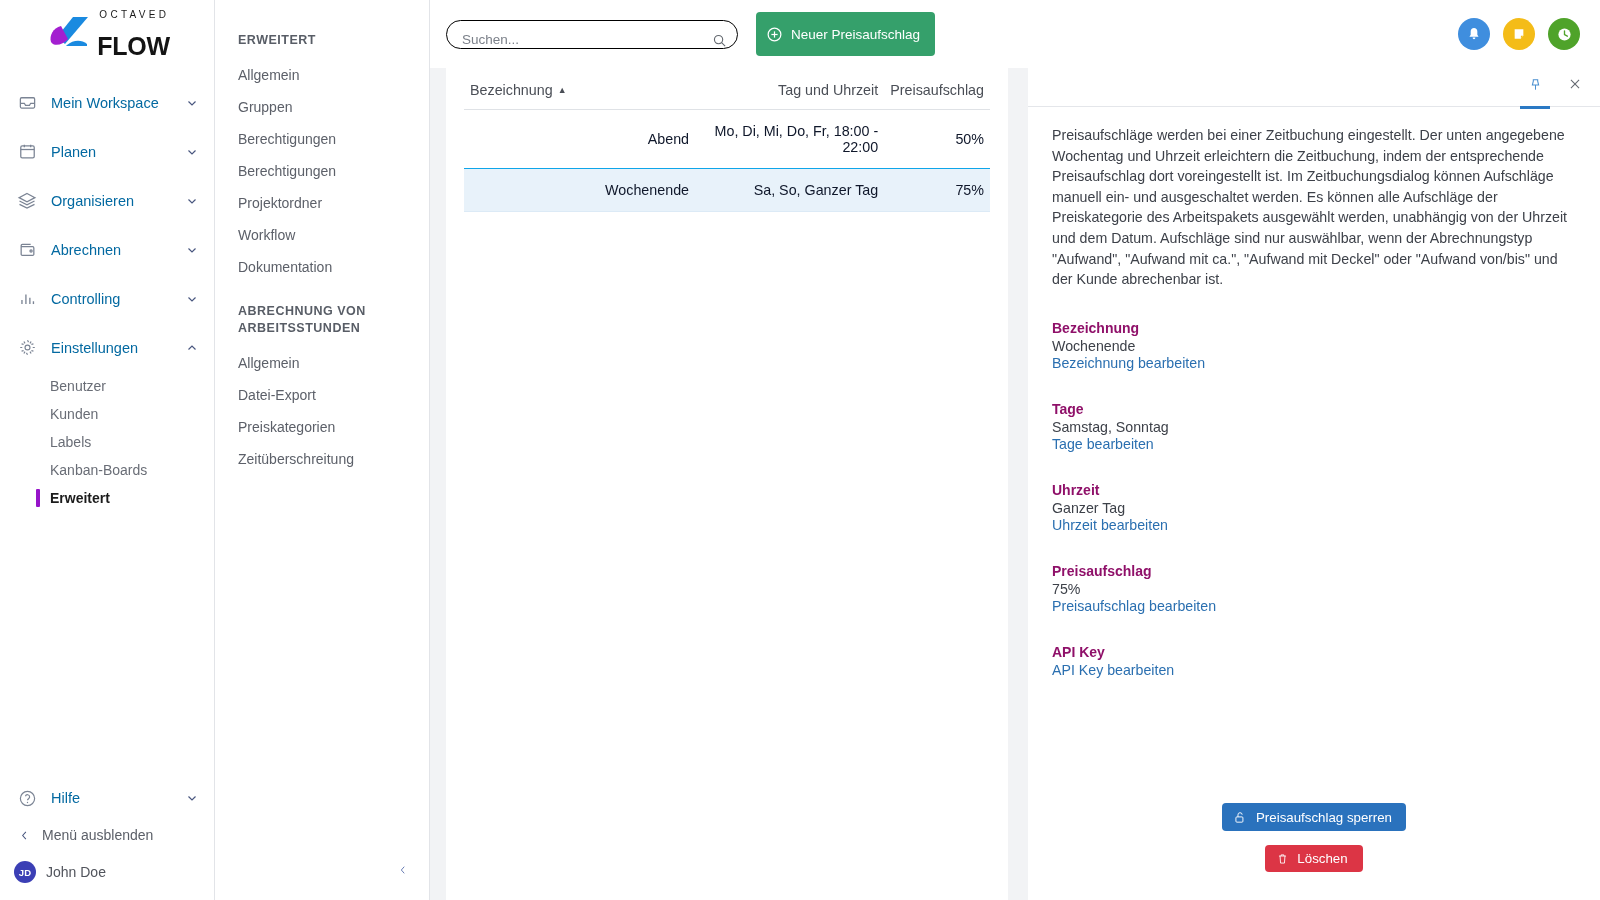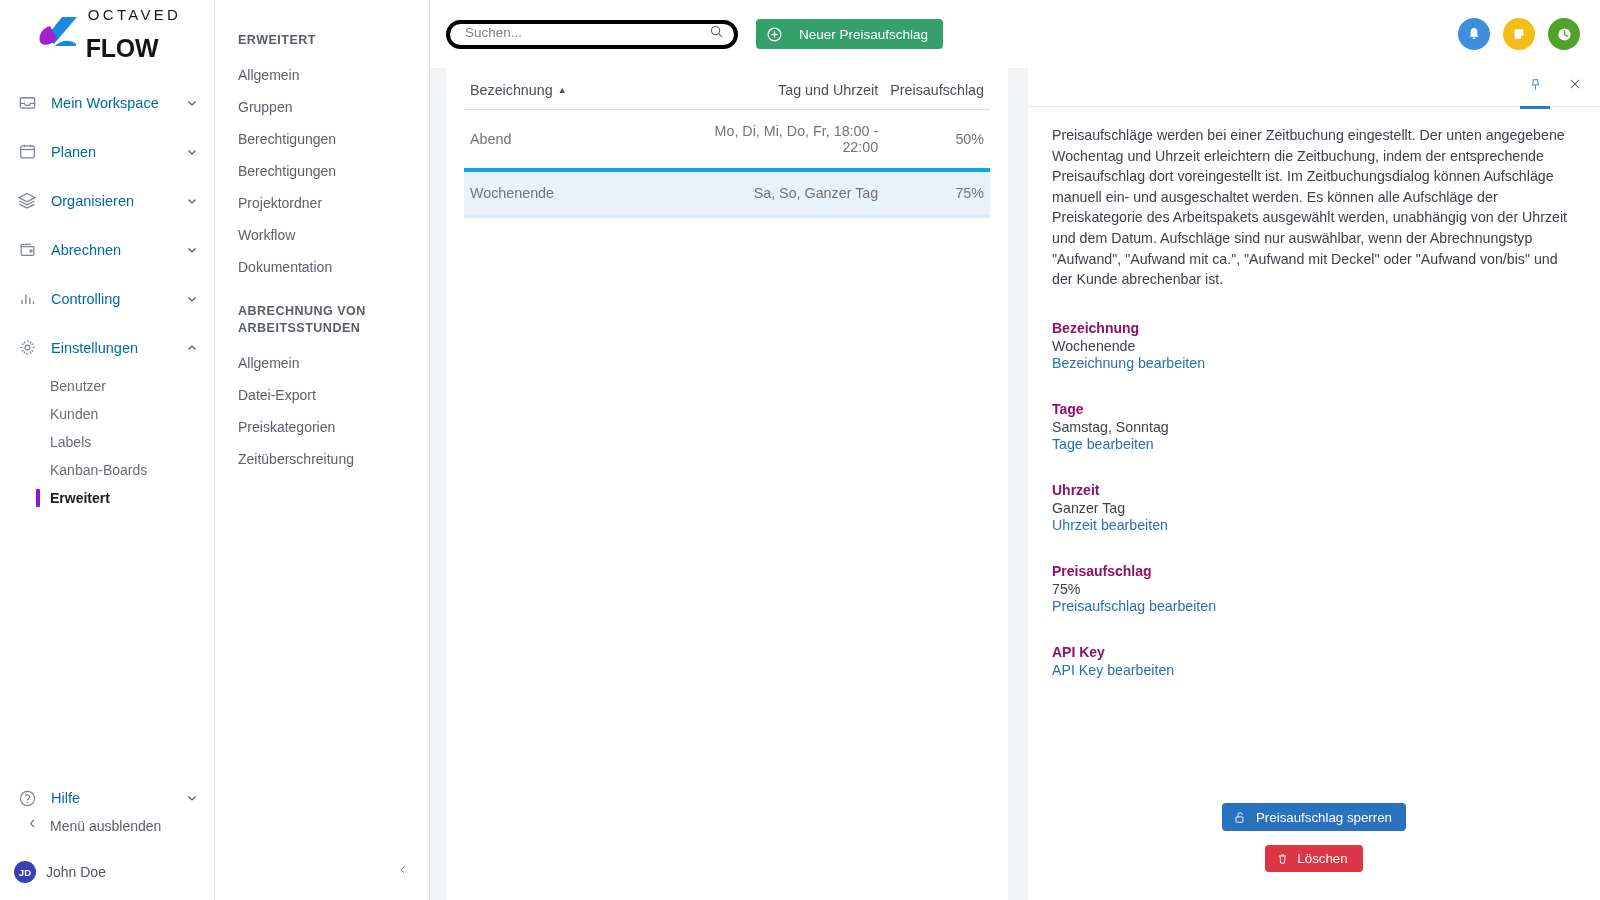--- a/index.html
+++ b/index.html
@@ -38,21 +38,21 @@
     padding-left: 4px;
   }
   .logo {
     display: flex;
     align-items: center;
     gap: 7px;
   }
   .logo-mark { width: 42px; height: 38px; display:block; }
   .logo-text { display: flex; flex-direction: column; line-height: 1; }
   .logo-octaved {
-    font-size: 15px;
+    font-size: 10px;
     letter-spacing: 3.3px;
     color: #1a1a1a;
     font-weight: 400;
     margin-bottom: 14px;
     padding-left: 2px;
   }
   .logo-flow {
     font-size: 25px;
     font-weight: 700;
     color: #141414;
@@ -99,23 +99,23 @@
     position: absolute;
     left: 36px; top: 5px;
     width: 3.5px; height: 18px;
     background: #9614c9;
     border-radius: 1px;
   }
   .nav-spacer { flex: 1 1 auto; }
   .nav-bottom { padding-bottom: 8px; }
   .nav-collapse {
     display: flex;
-    align-items: flex-start;
+    align-items: center;
     height: 34px;
-    padding-left: 22px;
+    padding-left: 14px;
     font-size: 14px;
     color: #5b5f68;
     cursor: pointer;
   }
   .nav-collapse .chev {
     width: 20px; margin-right: 8px;
     color: #49577f; display:flex; align-items:center; justify-content:center;
   }
   .nav-user {
     display: flex;
@@ -194,50 +194,50 @@
     height: 68px;
     flex: 0 0 68px;
     background: #ffffff;
     display: flex;
     align-items: center;
     padding: 0 20px 0 16px;
   }
   .search-box {
     width: 292px;
     height: 29px;
-    border: 4px solid #000000;
+    border: 1px solid #000000;
     border-radius: 15px;
     display: flex;
-    align-items: flex-start;
+    align-items: flex-end;
     padding: 0 10px 0 13px;
     background: #fff;
   }
   .search-box input {
     border: none;
     outline: none;
     flex: 1 1 auto;
     font-size: 13.5px;
     color: #3b3f47;
     font-family: "Liberation Sans", sans-serif;
     background: transparent;
     min-width: 0;
   }
   .search-box input::placeholder { color: #7c818a; }
   .search-icon { color: #63686f; display:flex; }
 
   .btn-primary-new {
     margin-left: 18px;
-    height: 30px;
+    height: 44px;
     background: #35a06b;
     color: #ffffff;
     border: none;
     border-radius: 4px;
     display: inline-flex;
     align-items: center;
-    gap: 16px;
+    gap: 8px;
     padding: 0 15px 0 10px;
     font-size: 13.5px;
     font-family: "Liberation Sans", sans-serif;
     cursor: pointer;
     white-space: nowrap;
   }
   .topbar-spacer { flex: 1 1 auto; }
   .top-actions { display: flex; align-items: center; gap: 13px; }
   .circle-btn {
     width: 32px; height: 32px;
@@ -273,22 +273,23 @@
     padding: 14px 6px 11px 6px;
     border-bottom: 1px solid #dfe2e6;
     white-space: nowrap;
   }
   th.col-name { text-align: left; width: 44%; }
   th.col-time { text-align: right; width: 36%; }
   th.col-pct  { text-align: right; width: 20%; padding-right: 6px; }
   .sort-caret { font-size: 9px; color: #4a4e56; margin-left: 5px; vertical-align: 2px; }
   table.grid tbody td {
     padding: 13px 6px;
-    color: #737373;
-    border-bottom: 4px solid #0ea5e9;
+    color: #0f172a;
+    border-bottom: 1px solid #0ea5e9;
+    text-align: right;
   }
   td.c-name { text-align: left; }
   td.c-time { text-align: right; }
   td.c-pct  { text-align: right; }
   tr.row { cursor: pointer; }
   tr.row.selected td { background: #e8f2fa; border-bottom-color: #dceaf6; }
 
   
   .detail-panel {
     width: 572px;

